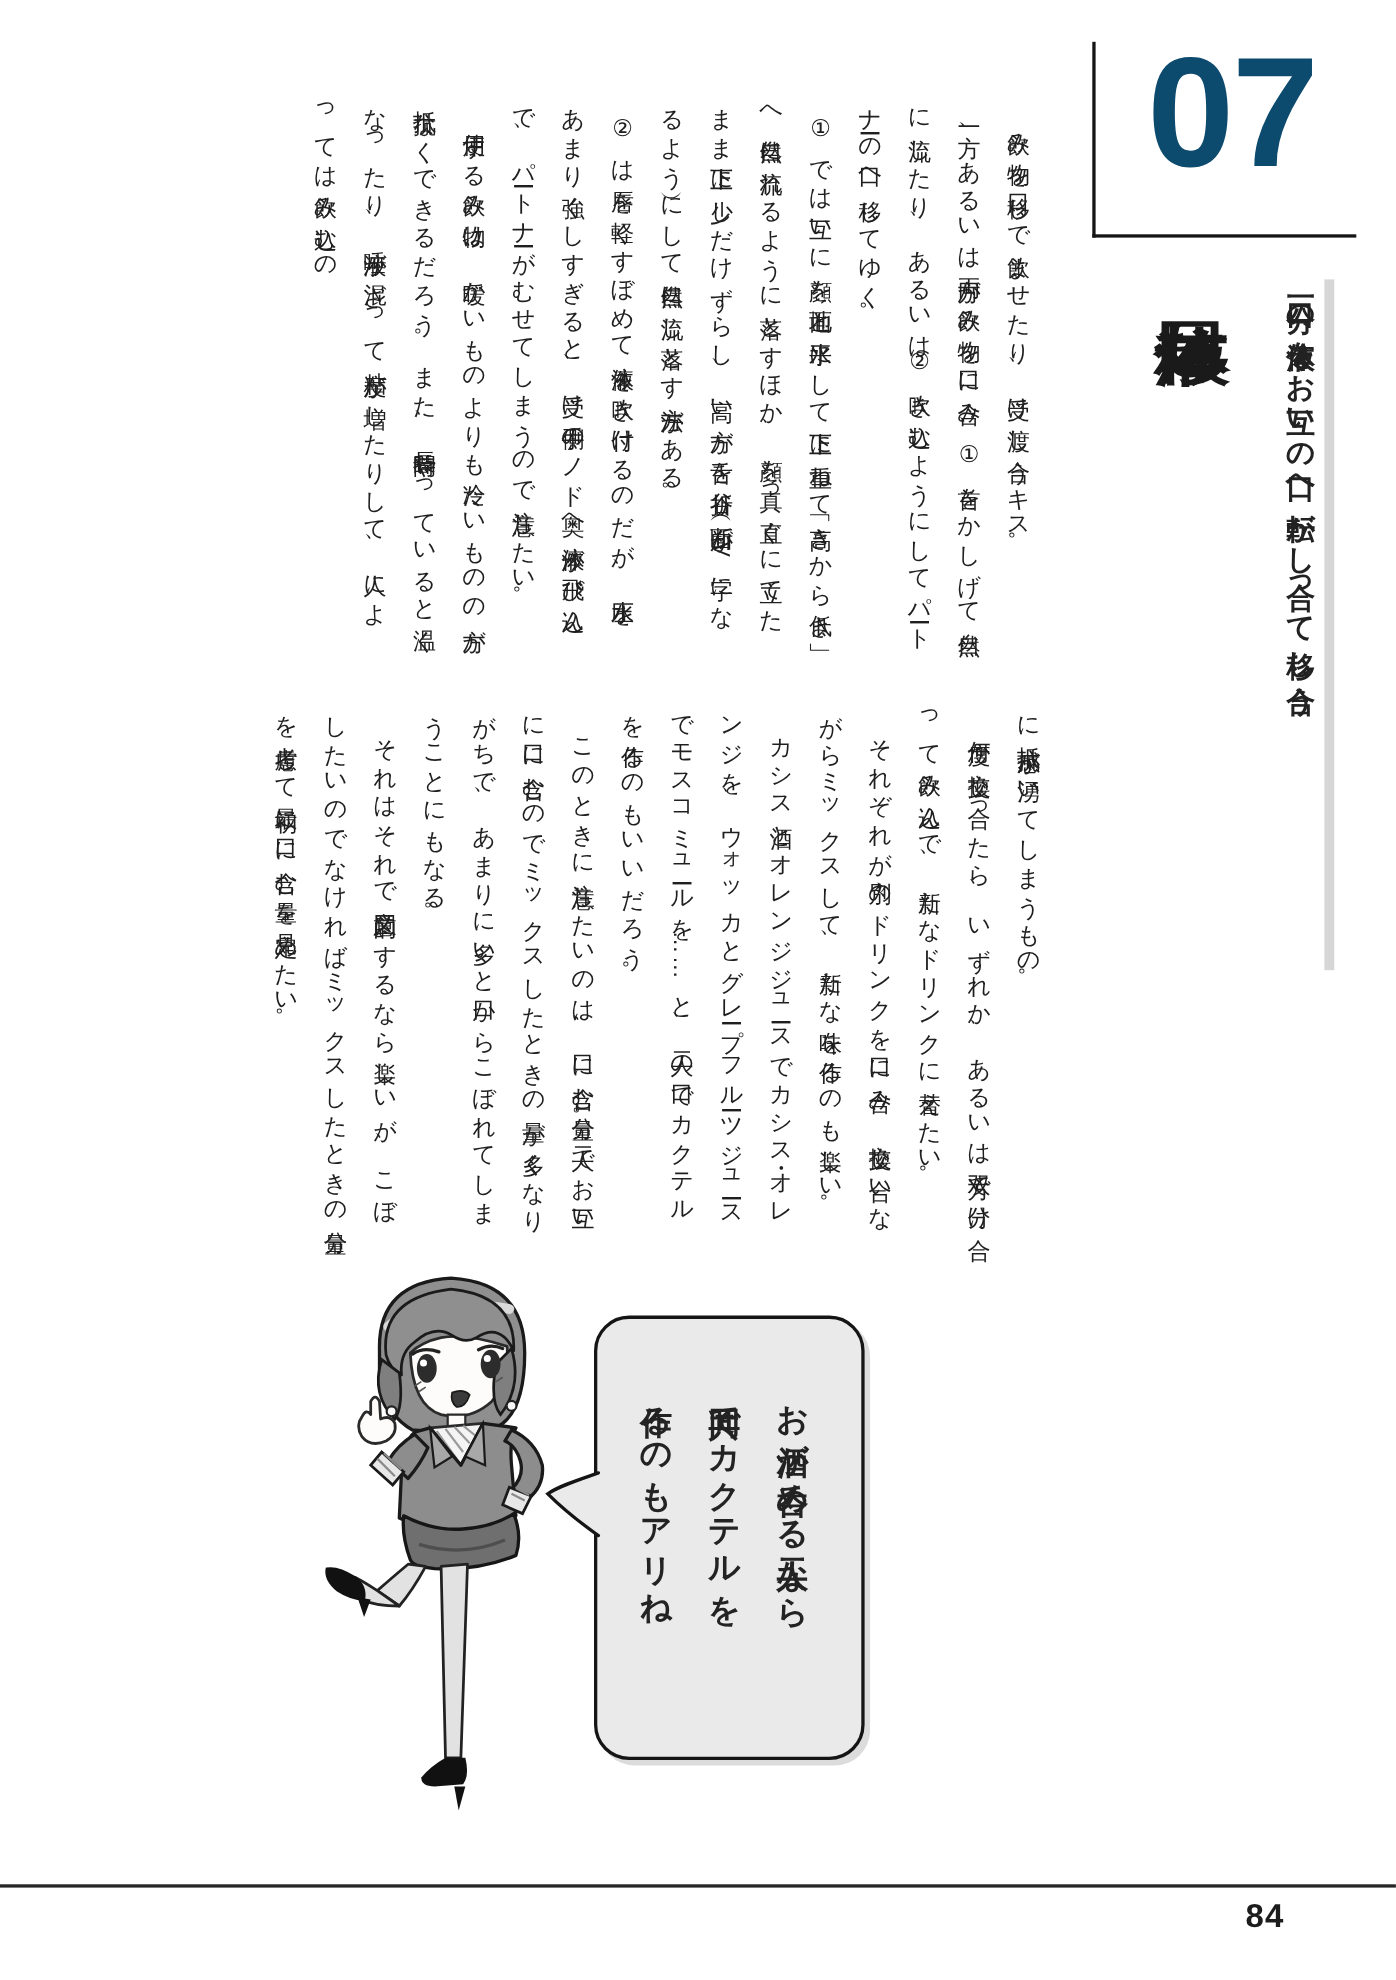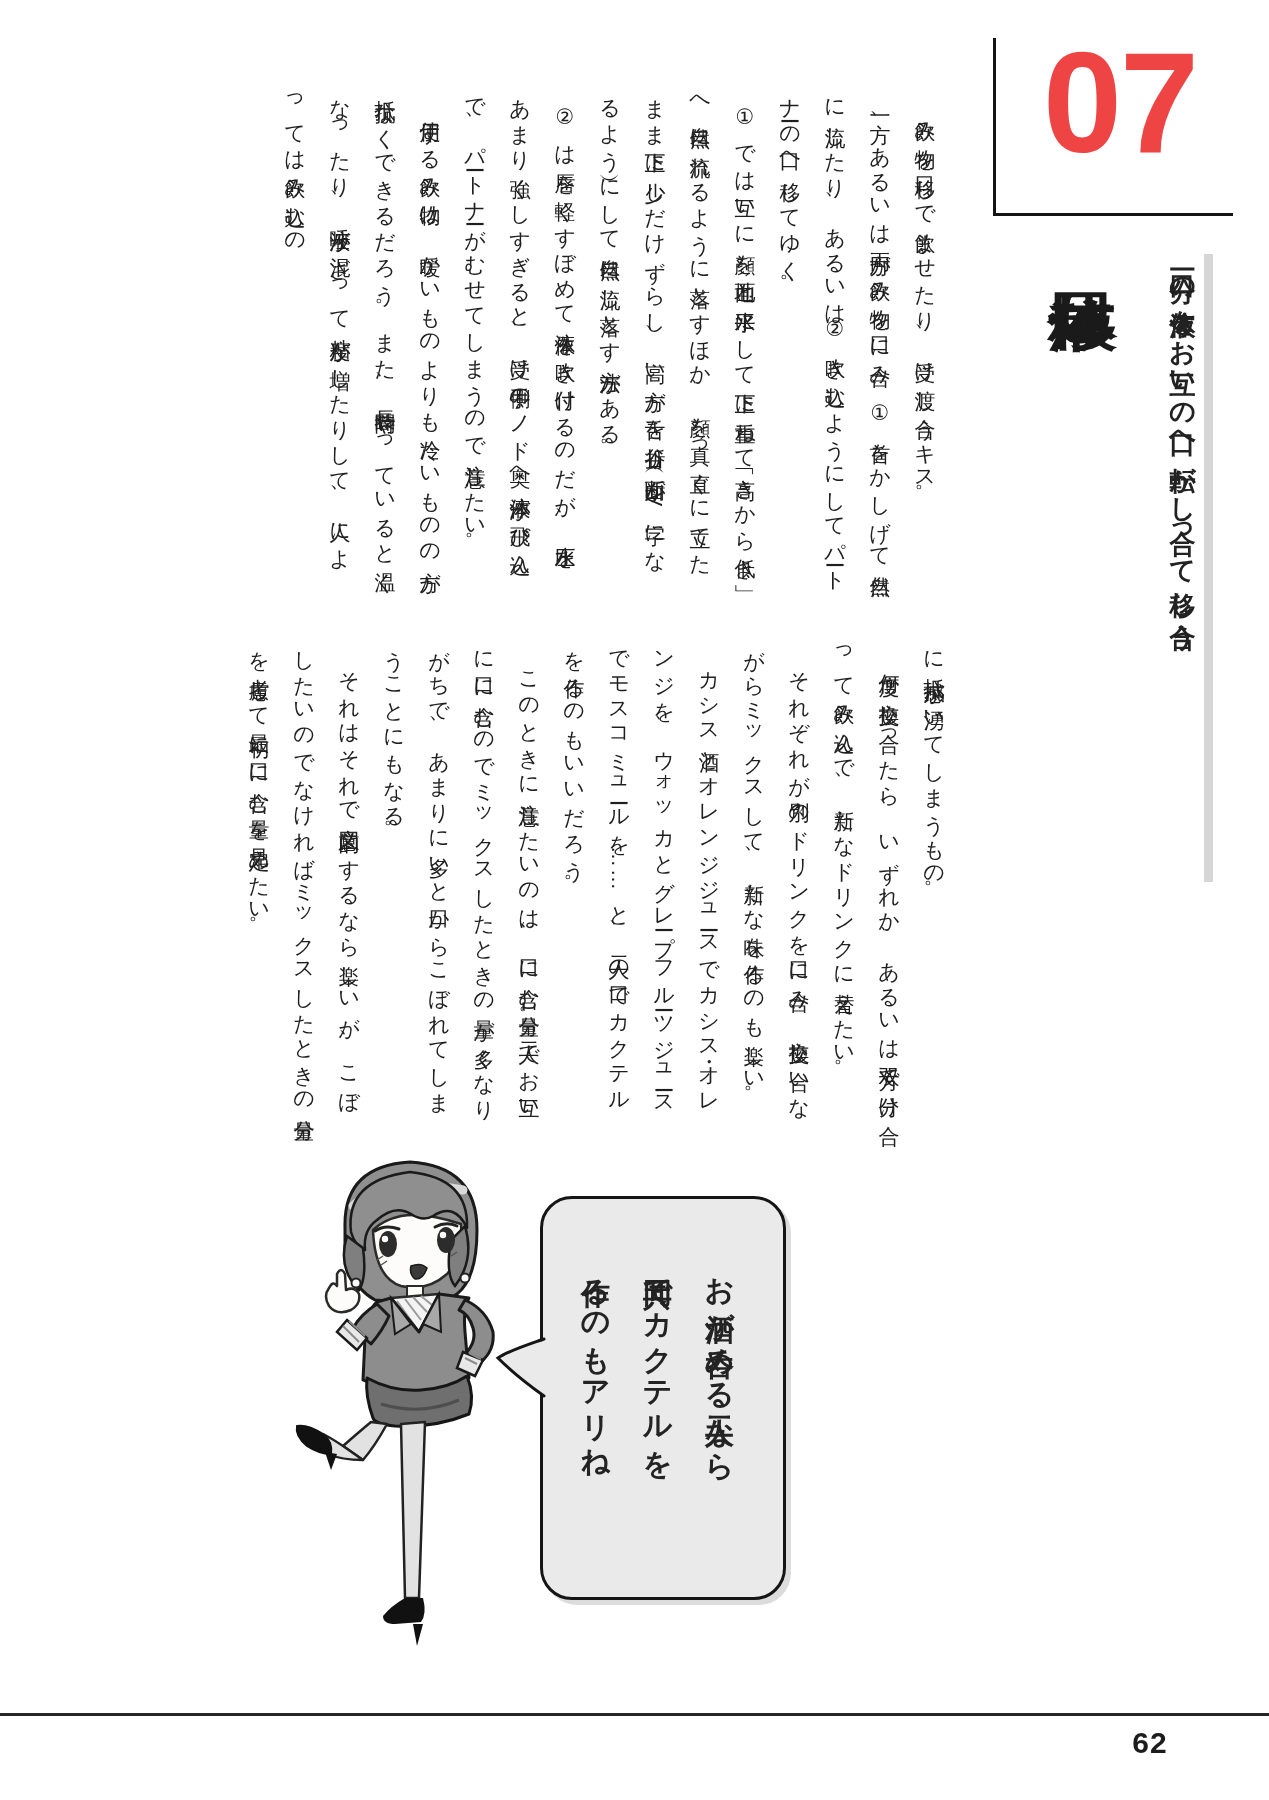--- a/index.html
+++ b/index.html
@@ -9,21 +9,21 @@
     font-family:"Liberation Sans","DejaVu Sans",sans-serif;
   }
   .vtext{writing-mode:vertical-rl;text-orientation:mixed;line-break:normal;}
 
   
   #frame-vline{position:absolute;left:993px;top:38px;width:3px;height:178px;background:#151515;}
   #frame-hline{position:absolute;left:993px;top:213px;width:240px;height:3px;background:#151515;}
   #chapter-number{
     position:absolute;left:1022px;top:32px;width:196px;
     font-weight:bold;font-size:142px;line-height:1.0;letter-spacing:-2px;
-    text-align:center;color:#ef4444;
+    text-align:center;color:#0c4a6e;
   }
   #page-title{
     position:absolute;left:1047px;top:252px;
     font-size:54px;font-weight:bold;letter-spacing:1px;color:#1a1a1a;
     transform:scaleX(1.28);transform-origin:50% 0%;
   }
   #page-subtitle{
     position:absolute;left:1166px;top:256px;
     font-size:26px;letter-spacing:1px;font-weight:bold;color:#222;
   }
@@ -160,13 +160,13 @@
   <path d="M98 306 Q82 296 72 298 Q70 308 82 318 Q94 326 106 326 Q108 314 98 306 Z" fill="#111" stroke="#111" stroke-width="2"></path>
   <path d="M100 324 L106 342 L112 326 Z" fill="#111"></path>
 
   <path d="M176 296 L200 294 L194 470 L180 470 Z" fill="#e2e2e2" stroke="#222" stroke-width="2.5" stroke-linejoin="round"></path>
 
   <path d="M180 470 Q166 478 158 488 Q158 496 170 496 L196 494 Q202 486 198 470 Z" fill="#111"></path>
   <path d="M188 496 L192 518 L198 496 Z" fill="#111"></path>
 </svg>
 
 <div id="footer-rule"></div>
-<div id="page-number">62</div>
+<div id="page-number">84</div>
 
 </body></html>

